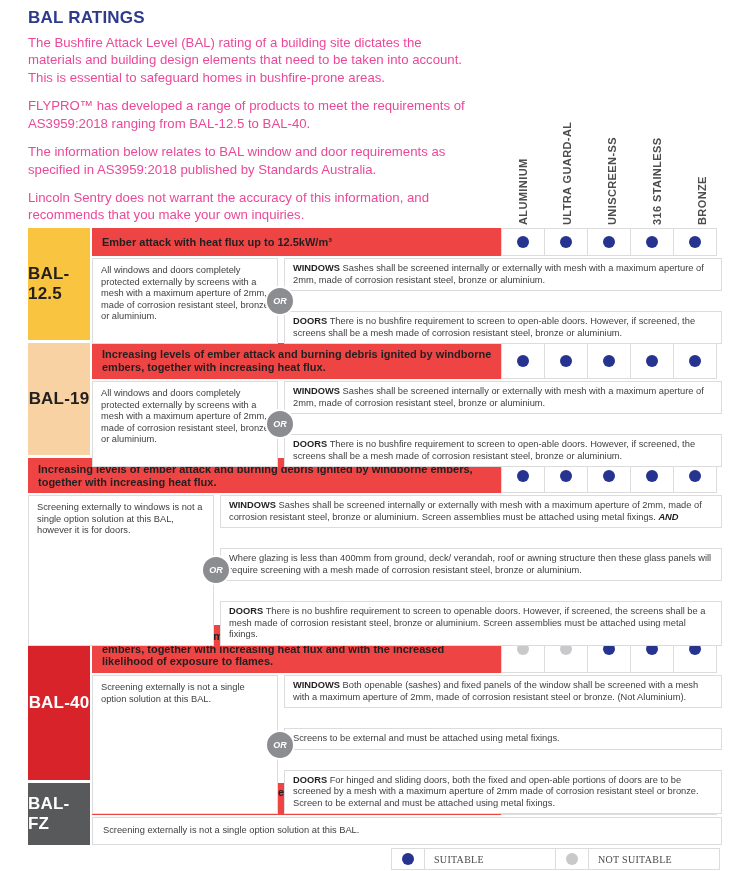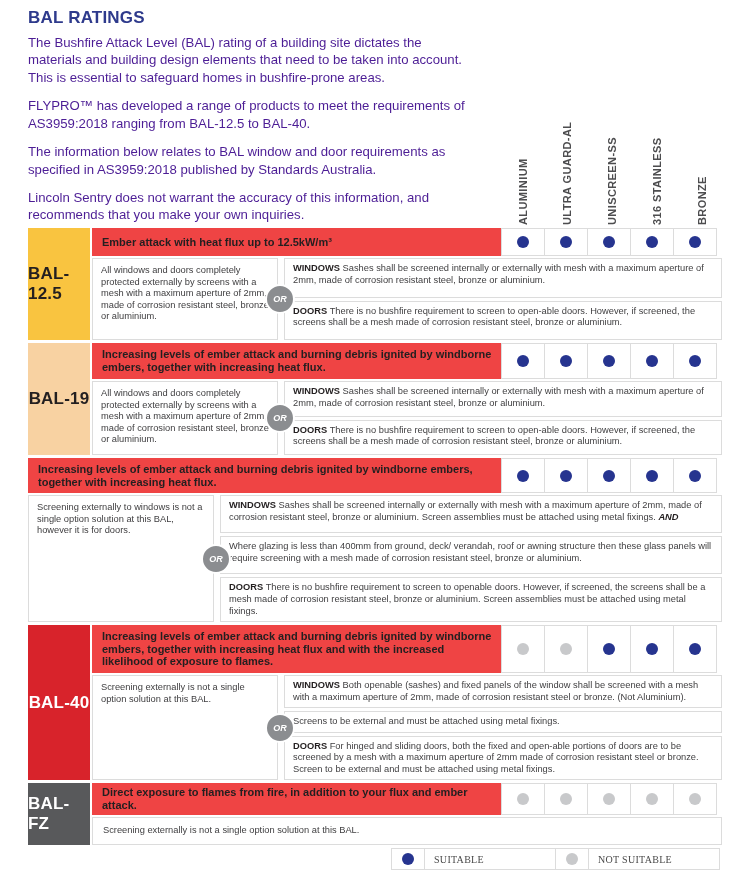--- a/index.html
+++ b/index.html
@@ -4,21 +4,21 @@
 <style>
   html,body{margin:0;padding:0;}
   body{
     width:745px;height:871px;position:relative;background:#ffffff;
     font-family:"Liberation Sans","DejaVu Sans",sans-serif;
     -webkit-font-smoothing:antialiased;overflow:hidden;
   }
   
   .top{position:absolute;left:28px;top:8px;width:450px;}
   .page-title{color:#2e3a8c;font-size:17px;font-weight:bold;letter-spacing:.2px;margin:0 0 6px 0;}
-  .intro p{color:#4c1d95;font-size:13.2px;line-height:1.32;margin:0 0 11px 0;}
+  .intro p{color:#ec4899;font-size:13.2px;line-height:1.32;margin:0 0 11px 0;}
   
   .colhead{
     position:absolute;top:225px;transform-origin:0 0;transform:rotate(-90deg);
     white-space:nowrap;font-weight:bold;font-size:11px;line-height:13px;
     color:#4d4d4f;letter-spacing:.4px;
   }
   
   .bal-table{position:absolute;left:28px;top:228px;width:694px;}
   .row{display:flex;margin-bottom:3px;}
   .label{
@@ -37,21 +37,21 @@
     background:#fff;border:1px solid #dcdcdc;margin-left:-1px;box-sizing:border-box;
   }
   .dot{width:12px;height:12px;border-radius:50%;}
   .dot.s{background:#26348f;}
   .dot.n{background:#c8c9cb;}
   .rowbody{flex:1;display:flex;position:relative;}
   .desc{
     flex:0 0 186px;box-sizing:border-box;border:1px solid #dcdcdc;background:#fff;
     padding:6px 8px;font-size:9.3px;line-height:1.24;color:#414042;
   }
-  .boxes{flex:1;margin-left:6px;display:flex;flex-direction:column;gap:3px;}
+  .boxes{flex:1;margin-left:6px;display:flex;flex-direction:column;gap:20px;}
   .box{
     flex:1;box-sizing:border-box;border:1px solid #dcdcdc;background:#fff;
     padding:4px 8px;font-size:9.3px;line-height:1.24;color:#414042;
   }
   .box b{color:#231f20;}
   .box .and{font-weight:bold;font-style:italic;color:#231f20;}
   .fullnote{
     flex:1;box-sizing:border-box;border:1px solid #dcdcdc;background:#fff;
     padding:6px 10px;font-size:9.3px;line-height:1.24;color:#414042;display:flex;align-items:center;
   }

